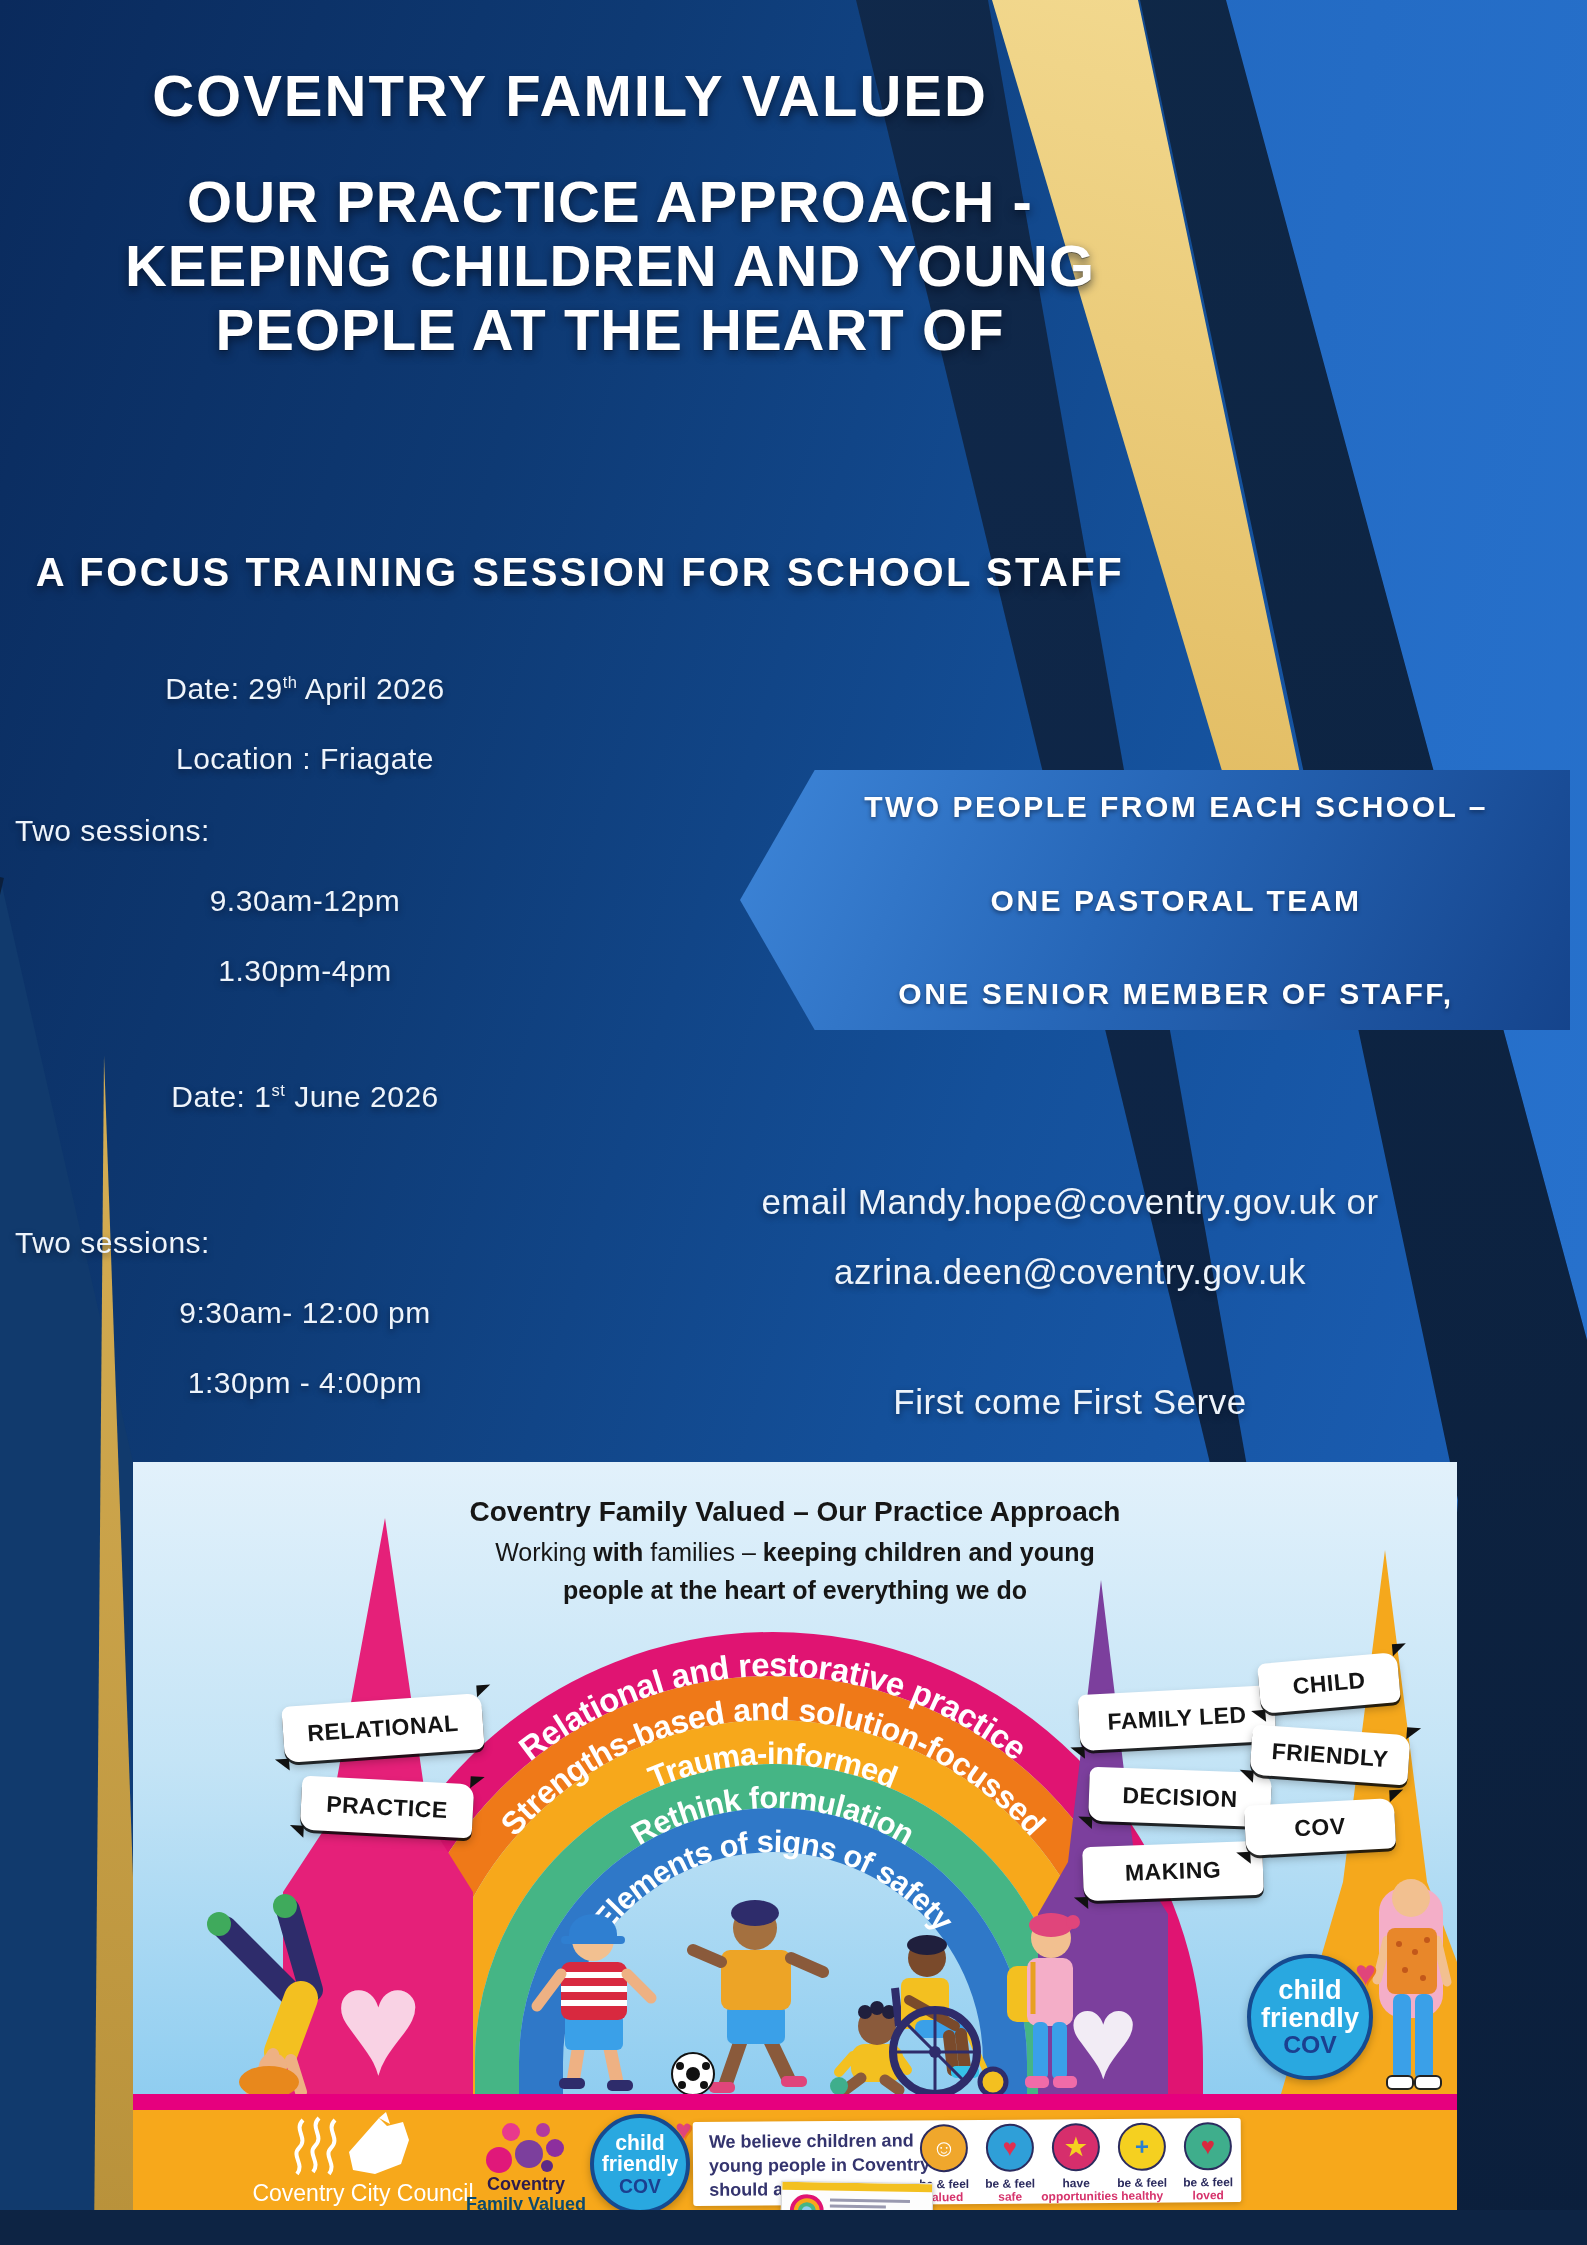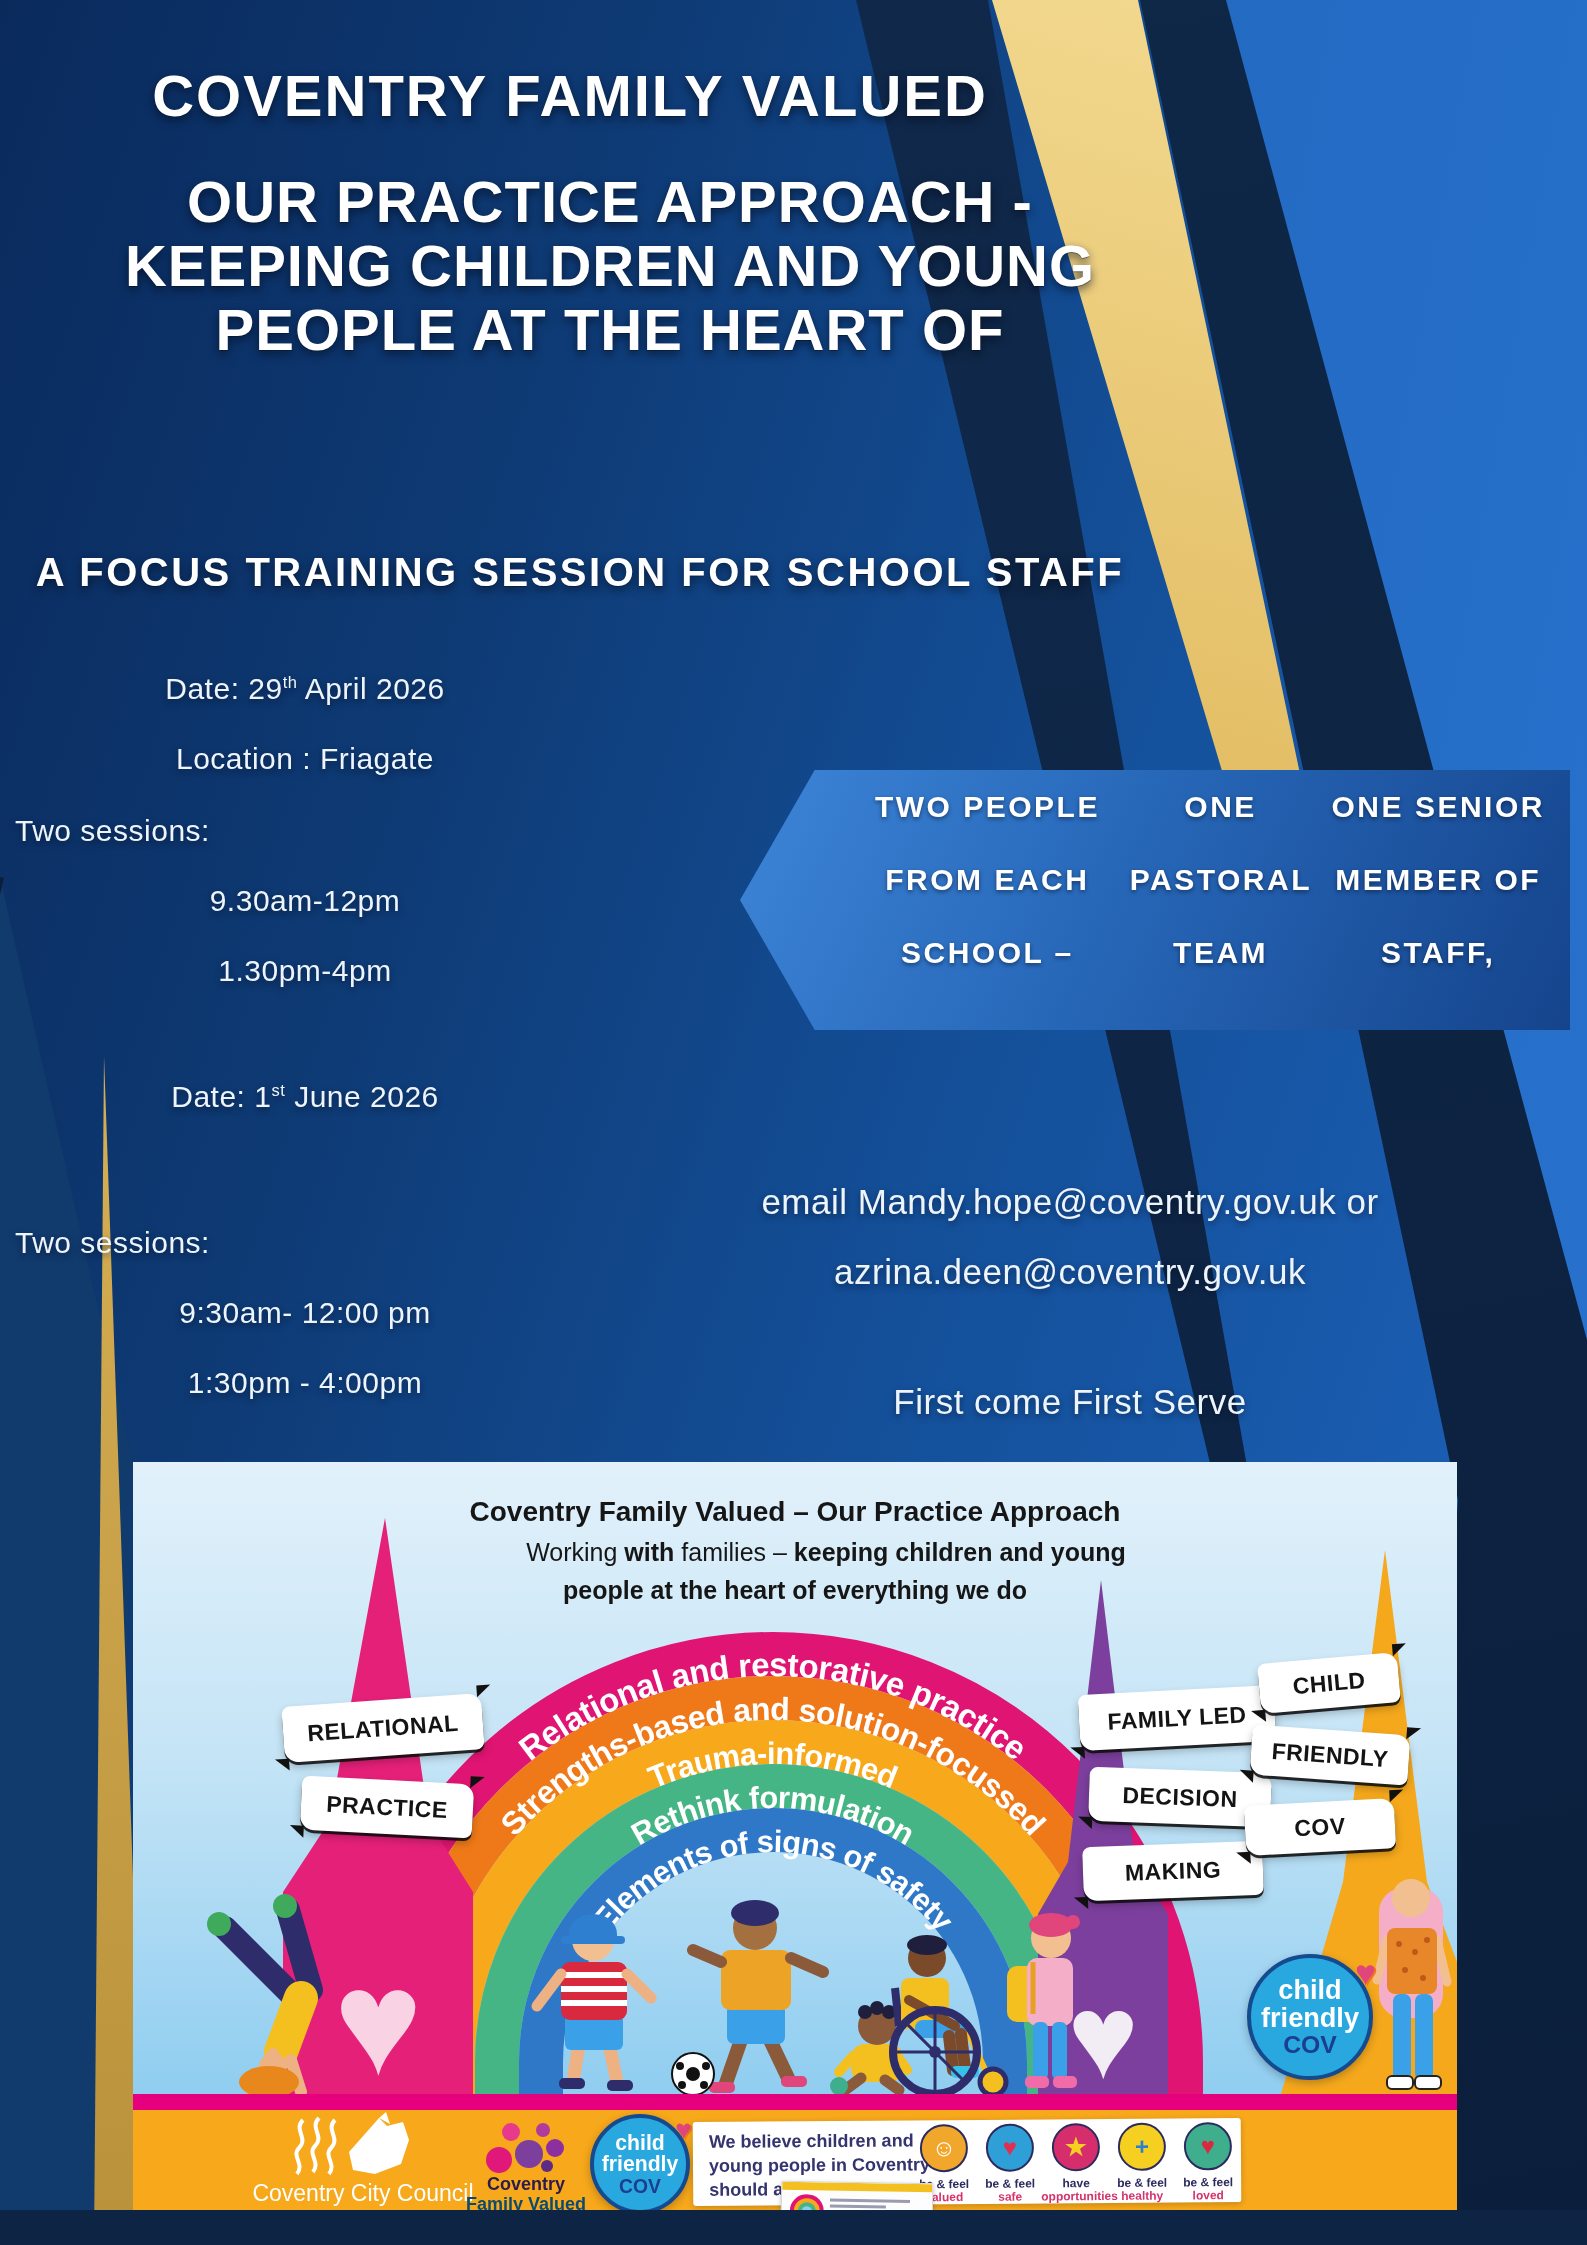--- a/index.html
+++ b/index.html
@@ -35,30 +35,30 @@
     text-shadow:0 3px 6px rgba(3,12,30,.5);}
   .colL{left:40px;width:530px;}
   .colR{left:720px;width:700px;}
   .twoSessions{left:15px;width:400px;text-align:left;}
   .sup{font-size:.55em;vertical-align:super;}
   
   .callout{left:740px;top:770px;width:830px;height:260px;
     background:linear-gradient(115deg,#3d85d8 0%,#2767b8 45%,#15448c 100%);
     clip-path:polygon(0 50%,9% 0,100% 0,100% 100%,9% 100%);
     box-shadow:0 6px 18px rgba(3,12,30,.4);}
-  .callout .txt{position:absolute;left:105px;top:0;width:720px;height:100%;
-    display:flex;flex-direction:row;justify-content:center;text-align:center;
+  .callout .txt{position:absolute;left:76px;top:0;width:720px;height:100%;
+    display:flex;flex-direction:column;justify-content:space-between;text-align:center;
     color:#fff;font-weight:700;font-size:30px;letter-spacing:2.5px;line-height:73px;
     text-shadow:0 2px 4px rgba(3,12,30,.5);}
   
   #flyer{left:133px;top:1462px;width:1324px;height:748px;
     background:linear-gradient(#e2f1fb 0%,#c4e4f6 40%,#8fcdf0 85%);overflow:hidden;}
   .fhead{width:1324px;text-align:center;color:#161616;}
   .fh1{top:34px;font-size:28px;font-weight:700;}
-  .fh2{top:76px;font-size:25px;font-weight:400;padding-left:31px;}
+  .fh2{top:76px;font-size:25px;font-weight:400;}
   .fh2 b{font-weight:700;}
   .fh3{top:114px;font-size:25px;font-weight:700;}
   .scene{left:0;top:0;}
   .scene text{font-family:"Liberation Sans",sans-serif;font-weight:700;fill:#fff;}
   .groundPink{left:0;top:632px;width:1324px;height:16px;background:#e6007e;}
   .footerBand{left:0;top:648px;width:1324px;height:100px;background:#f7a81b;}
   
   .ribbon{position:absolute;background:#fff;display:flex;align-items:center;justify-content:center;
     color:#141414;font-weight:700;font-size:23px;letter-spacing:.5px;
     border-radius:8px 14px 8px 14px;box-shadow:0 3px 0 rgba(10,10,10,.85),0 5px 8px rgba(0,0,0,.25);}

